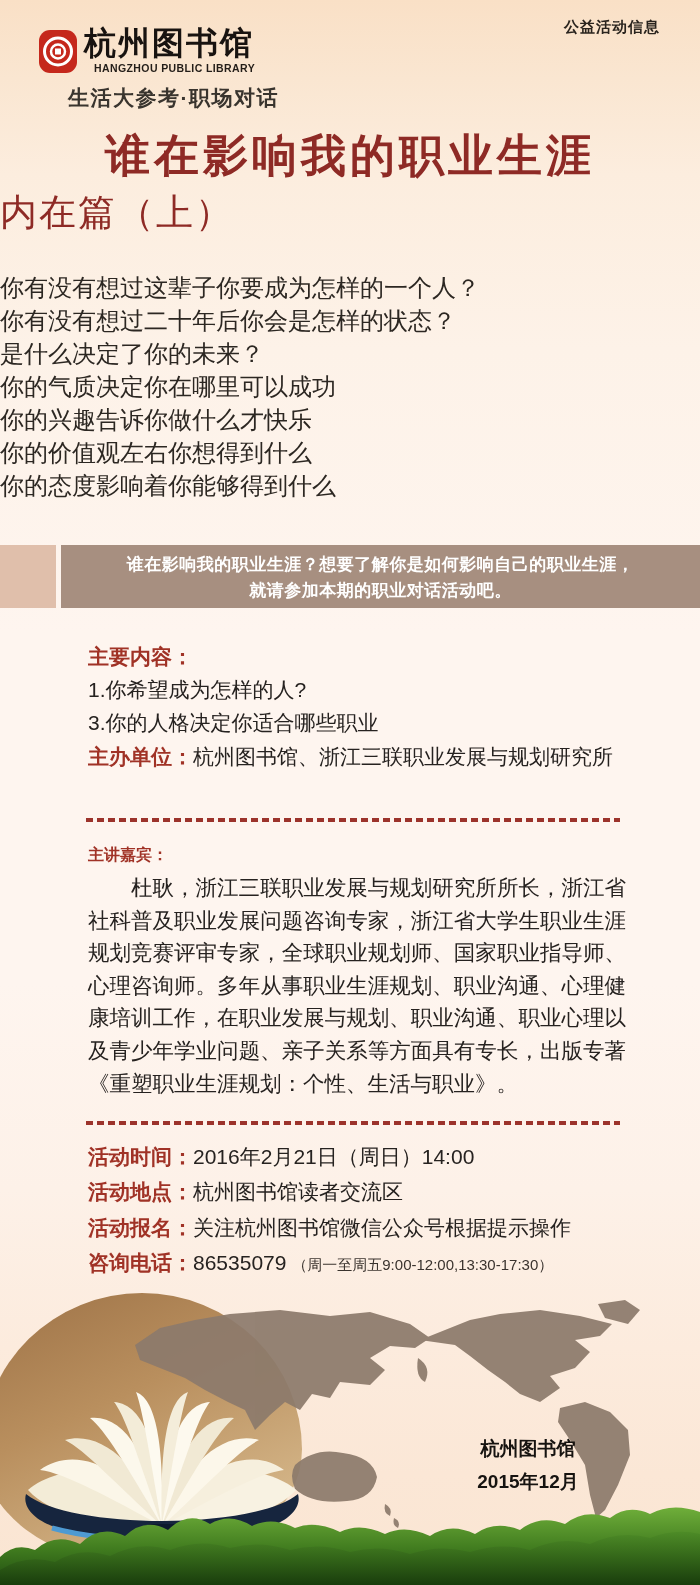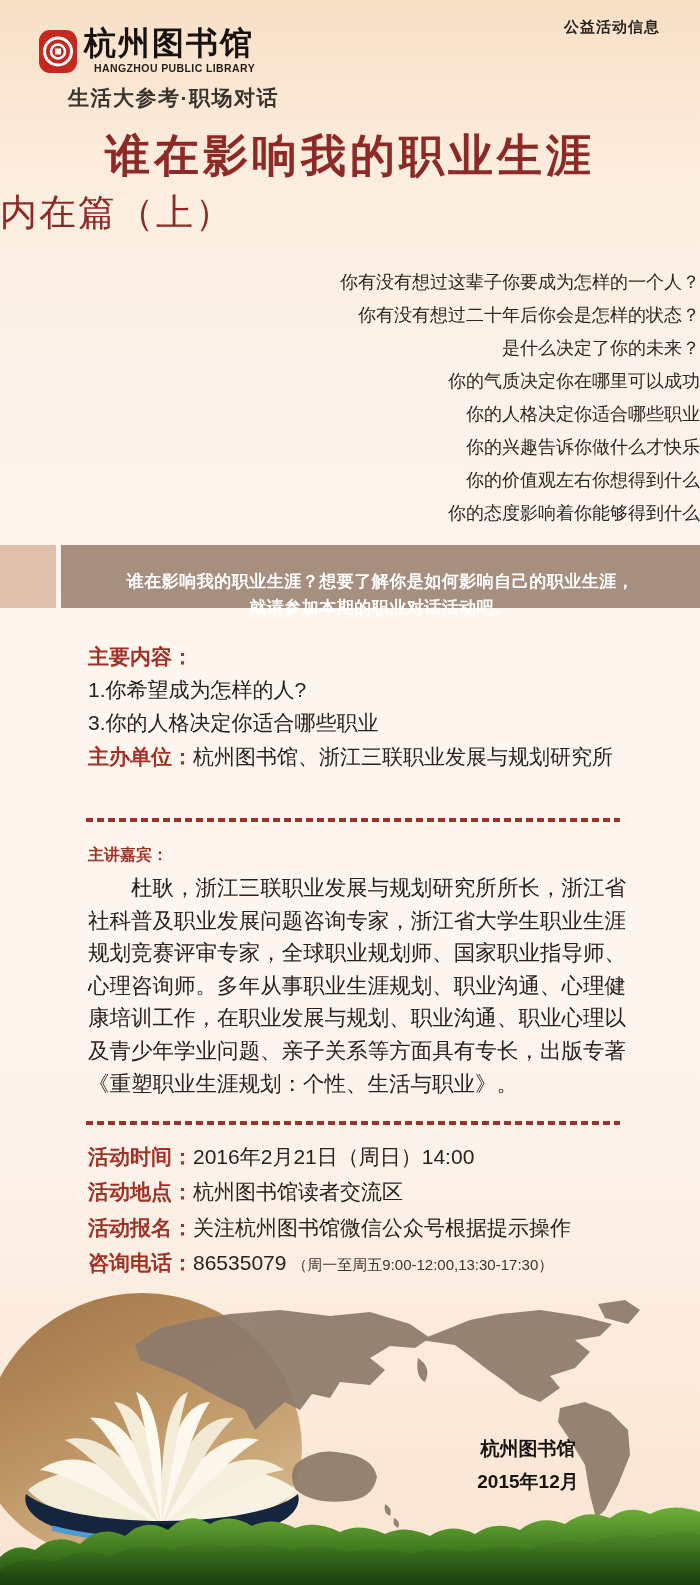--- a/index.html
+++ b/index.html
@@ -18,27 +18,27 @@
   .logo-zh{left:84px;top:22px;font-size:32px;font-weight:bold;color:#181310;
            font-family:"Liberation Serif", serif;letter-spacing:2px;}
   .logo-en{left:86px;top:62px;font-size:10.5px;font-weight:bold;color:#231d18;letter-spacing:0.4px;padding-left:8px;}
   .series{left:68px;top:84px;font-size:21px;font-weight:bold;color:#39342e;letter-spacing:1.5px;}
   
   .title1{left:0;top:126px;width:100%;text-align:center;font-size:45px;font-weight:bold;
           color:#8e2a25;font-family:"Liberation Serif", serif;letter-spacing:4px;}
   .title2{left:0;top:188px;width:100%;font-size:37px;font-weight:normal;
           color:#8e2a25;font-family:"Liberation Serif", serif;letter-spacing:2px;}
   
-  .poem{left:0;top:266px;width:100%;text-align:right;font-size:18px;line-height:33px;
+  .poem{left:0;top:272px;width:100%;text-align:left;font-size:24px;line-height:33px;
         color:#2c2722;font-family:"Liberation Serif", serif;}
   
   .banner-strip{left:0;top:545px;width:56px;height:63px;background:#e0bfab;}
   .banner{left:61px;top:545px;width:639px;height:63px;background:#a78f80;color:#ffffff;
           font-weight:bold;font-size:17px;line-height:26px;text-align:center;
-          padding-top:24px;box-sizing:border-box;letter-spacing:0.5px;}
+          padding-top:7px;box-sizing:border-box;letter-spacing:0.5px;}
   
   .content{left:88px;top:640px;font-size:21px;line-height:33.2px;color:#262220;}
   .red{color:#a03226;font-weight:bold;}
   .dashes{height:4px;width:534px;left:86px;
           background:repeating-linear-gradient(90deg,#9c332b 0 7px,transparent 7px 11px);}
   .d1{top:818px;}
   .d2{top:1121px;}
   .speaker{left:88px;top:845px;width:542px;}
   .speaker .bio{margin:6px 4px 0 0;font-size:21.5px;line-height:32.6px;color:#262220;
                 text-align:justify;text-indent:2em;}
@@ -74,21 +74,20 @@
   <div class="abs series">生活大参考·职场对话</div>
 
   <div class="abs title1">谁在影响我的职业生涯</div>
   <div class="abs title2">内在篇（上）</div>
 
   <div class="abs poem">
     <div>你有没有想过这辈子你要成为怎样的一个人？</div>
     <div>你有没有想过二十年后你会是怎样的状态？</div>
     <div>是什么决定了你的未来？</div>
     <div>你的气质决定你在哪里可以成功</div>
-    <div>你的人格决定你适合哪些职业</div>
     <div>你的兴趣告诉你做什么才快乐</div>
     <div>你的价值观左右你想得到什么</div>
     <div>你的态度影响着你能够得到什么</div>
   </div>
 
   <div class="abs banner-strip"></div>
   <div class="abs banner">
     <div>谁在影响我的职业生涯？想要了解你是如何影响自己的职业生涯，</div>
     <div>就请参加本期的职业对话活动吧。</div>
   </div>

